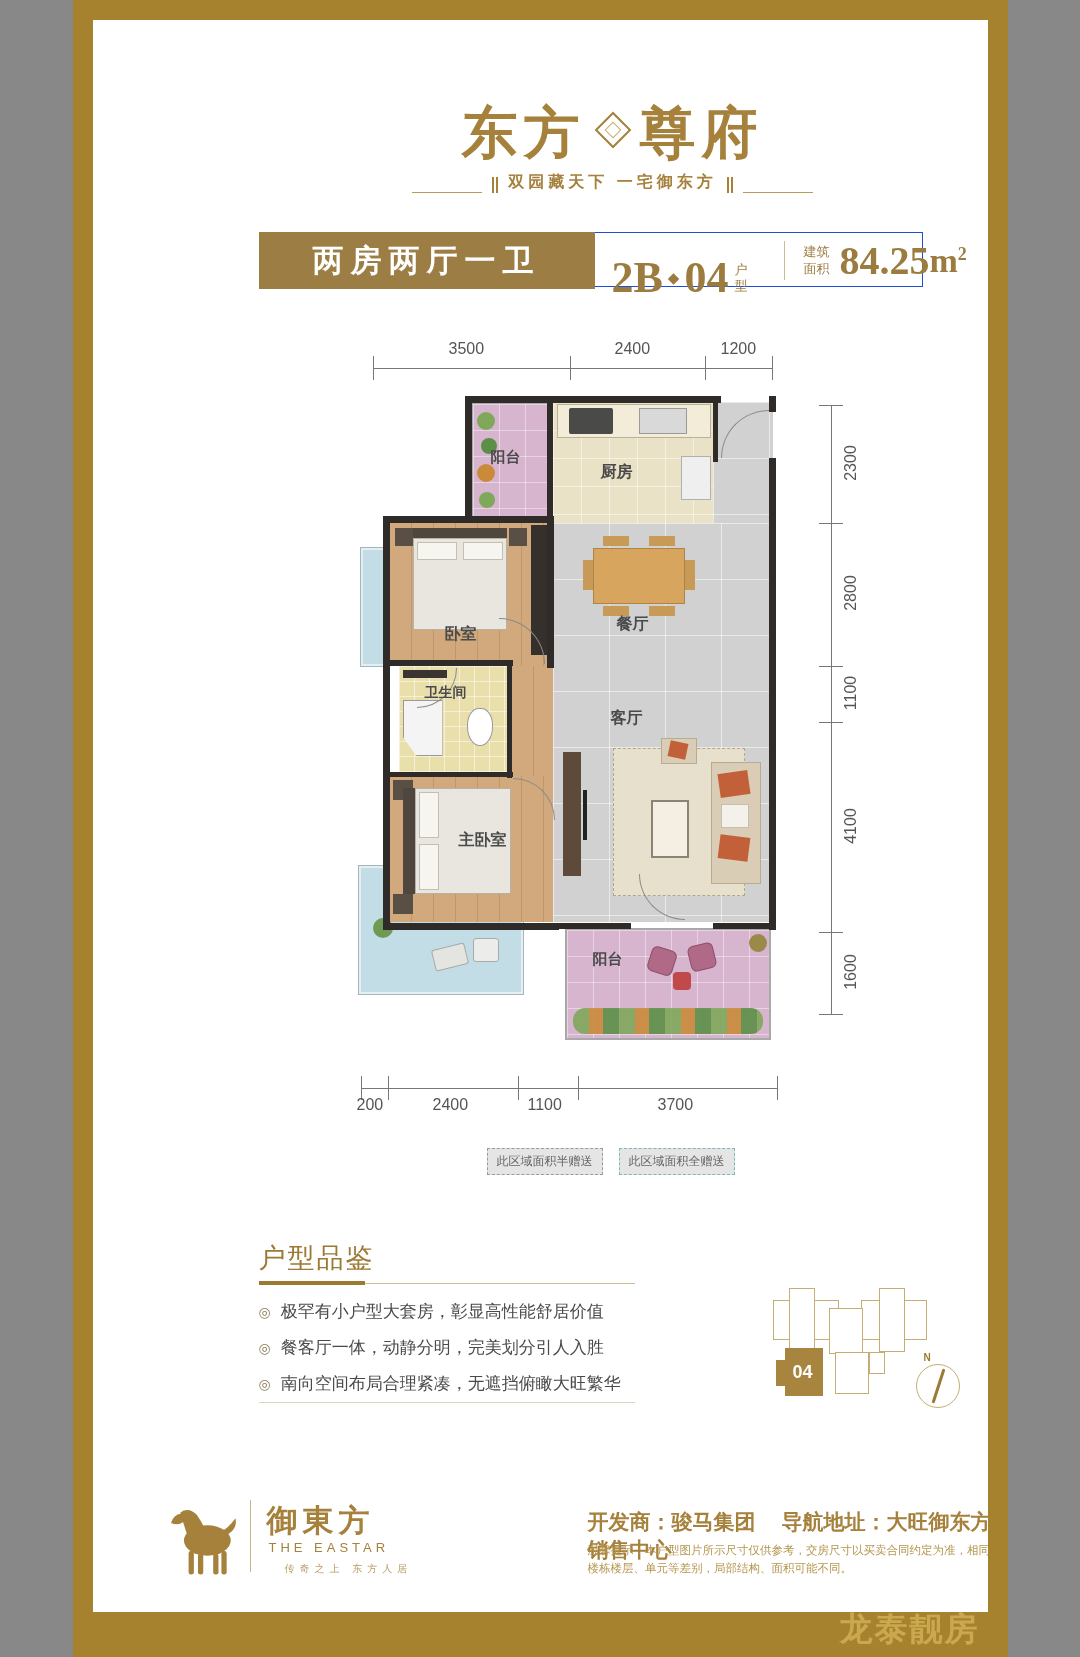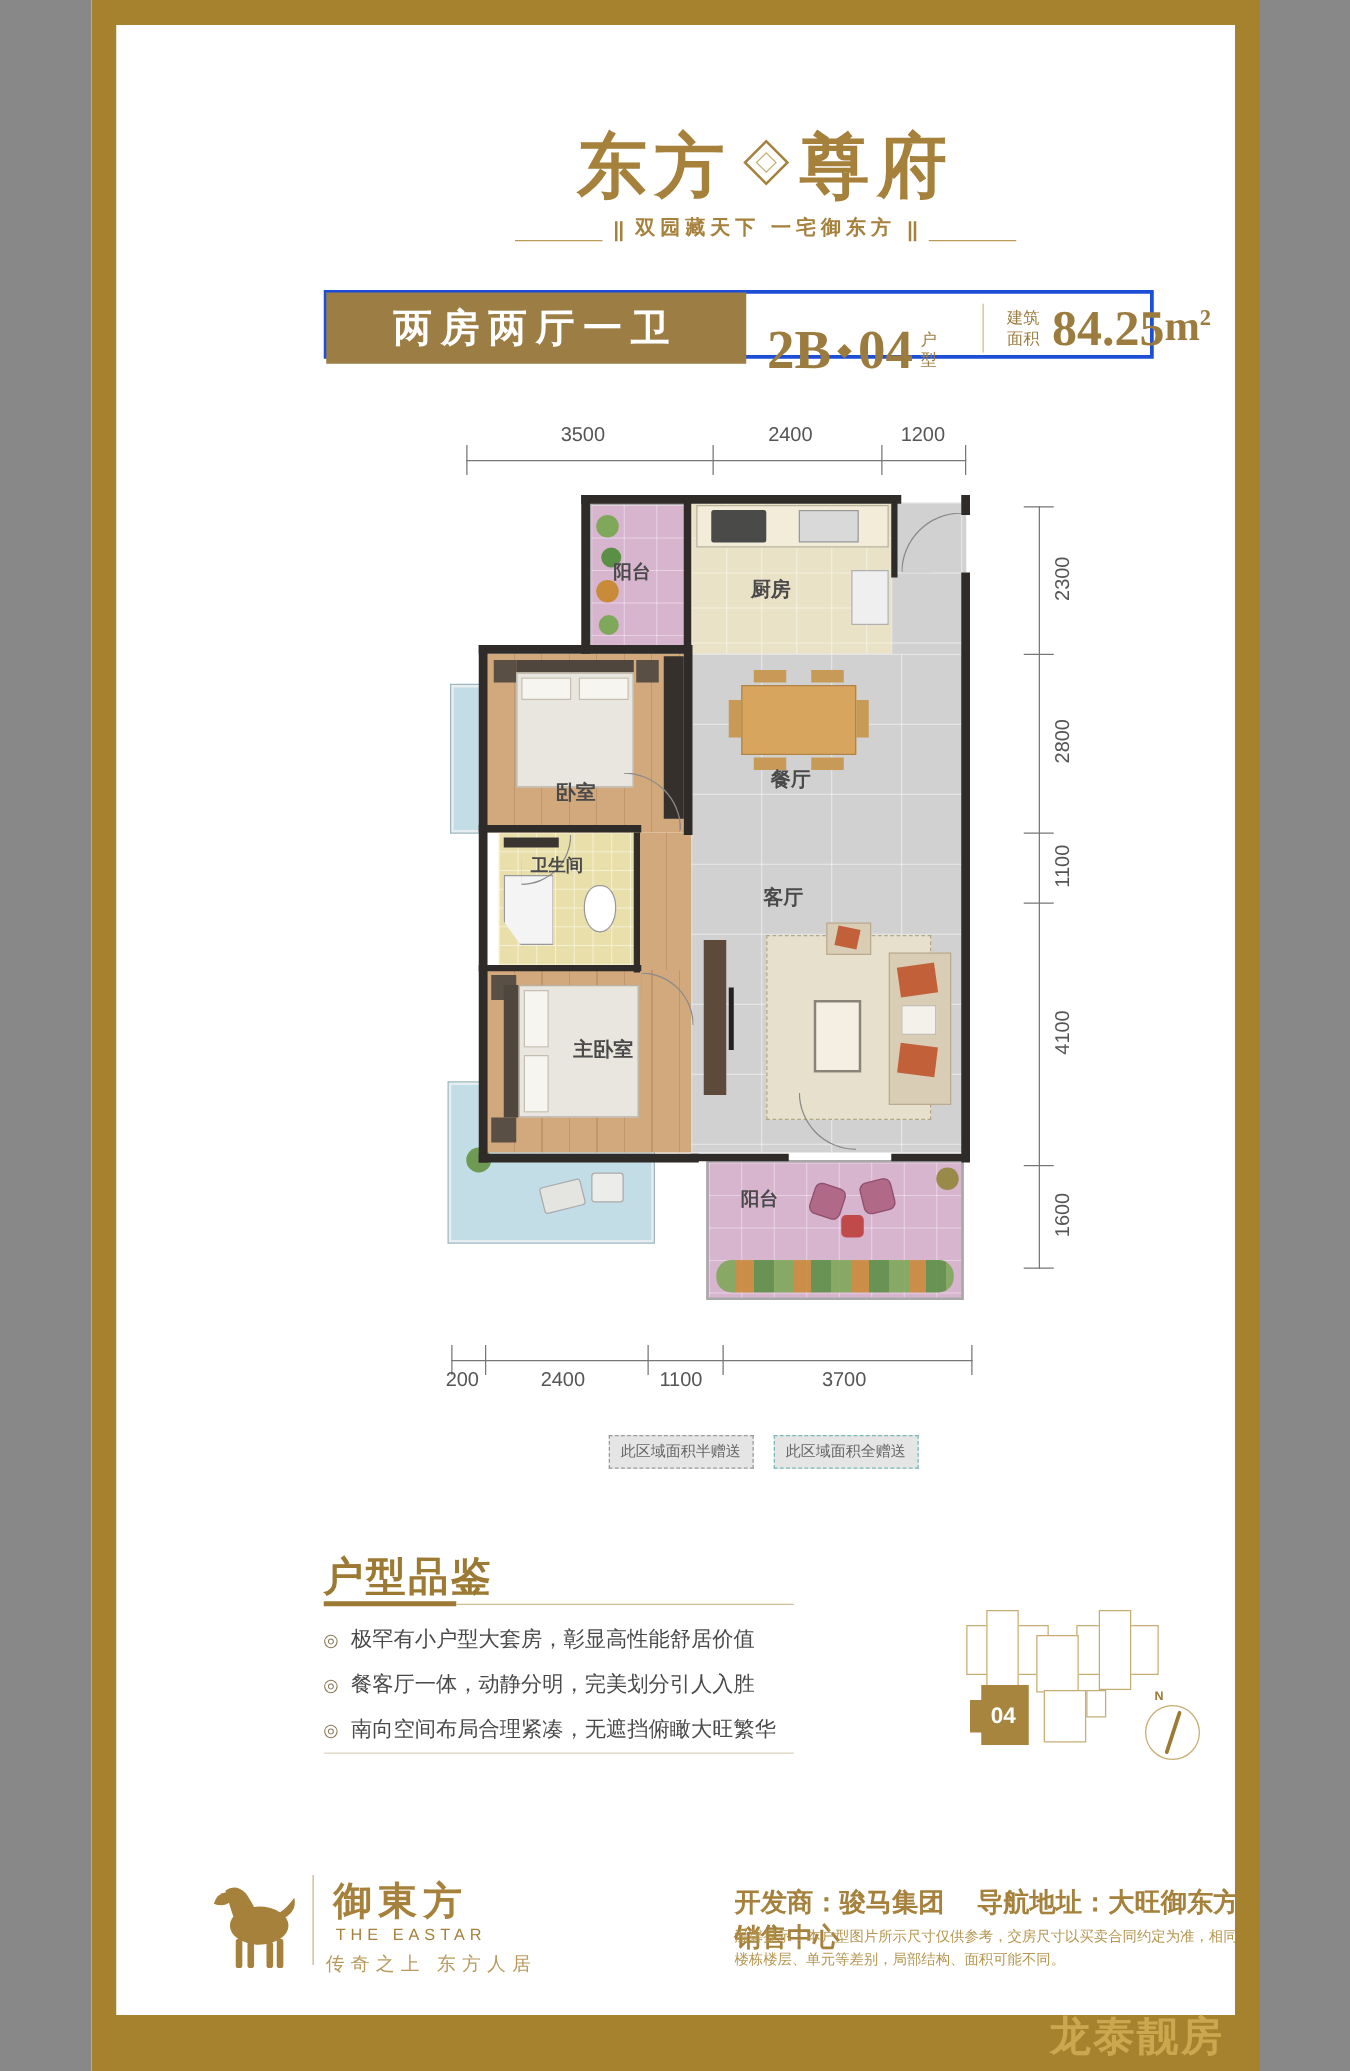--- a/index.html
+++ b/index.html
@@ -12,21 +12,21 @@
   .logo-row { position:absolute; top:96px; left:0; width:1080px; text-align:center; color:#a5813c; }
   .logo-cn { font-family:"Liberation Serif", serif; font-weight:bold; font-size:56px; letter-spacing:6px; display:inline-block; vertical-align:middle; }
   .seal { display:inline-block; width:26px; height:26px; border:2px solid #a5813c; transform:rotate(45deg); margin:0 14px 8px; vertical-align:middle; position:relative; }
   .seal::after { content:""; position:absolute; inset:5px; border:1px solid #c9ad6e; }
   .tagline-row { position:absolute; top:172px; left:0; width:1080px; display:flex; justify-content:center; align-items:flex-end; gap:10px; color:#a5813c; }
   .tag-line { width:70px; height:1px; background:#b99a58; }
   .tag-bars { width:6px; height:16px; border-left:2px solid #a5813c; border-right:2px solid #a5813c; }
   .tagline-text { font-size:16px; letter-spacing:4px; font-weight:bold; }
 
   
-  .hdr { position:absolute; left:186px; top:232px; width:664px; height:55px; border:3px solid #1d4ed8; background:#fff; }
+  .hdr { position:absolute; left:186px; top:232px; width:664px; height:55px; border:1px solid #1d4ed8; background:#fff; }
   .hdr-box { position:absolute; left:-1px; top:-1px; width:336px; height:57px; background:#9c7d44; color:#fff; display:flex; align-items:center; justify-content:center; font-size:31px; font-weight:bold; letter-spacing:7px; }
   .hdr-code { position:absolute; left:352px; top:17px; height:55px; display:flex; align-items:center; color:#9c7c3e; }
   .code-big { font-family:"Liberation Serif", serif; font-size:44px; font-weight:bold; line-height:1; }
   .code-sep { font-size:15px; margin:0 5px; }
   .code-suffix { width:16px; font-size:13px; line-height:1.2; margin-left:6px; color:#9c7c3e; }
   .hdr-div { position:absolute; left:524px; top:8px; width:1px; height:39px; background:#cbbc92; }
   .hdr-area { position:absolute; left:544px; top:0; height:55px; display:flex; align-items:center; color:#9c7c3e; }
   .area-label { width:30px; font-size:13px; line-height:1.25; margin-right:6px; }
   .area-value { font-family:"Liberation Serif", serif; font-size:40px; font-weight:bold; line-height:1; }
   .area-unit { font-family:"Liberation Serif", serif; font-size:34px; font-weight:bold; line-height:1; }
@@ -44,40 +44,40 @@
   .blue { background:#c2dde6; border:2px solid #e6eef1; outline:1px solid #9fb8c0; }
   .furn { position:absolute; z-index:3; }
   .dim-line { position:absolute; background:#777; z-index:2; }
   .tick { position:absolute; background:#777; z-index:2; }
   .dimh { position:absolute; font-size:16px; color:#555; z-index:2; }
   .dimv { position:absolute; width:60px; text-align:center; font-size:16px; color:#555; transform:rotate(-90deg); z-index:2; }
   .arc { position:absolute; border-top:1.5px solid #8a8a8a; border-left:1.5px solid #8a8a8a; border-top-left-radius:100%; z-index:5; }
   .note-box { position:absolute; font-size:12px; color:#666; padding:4px 9px; background:#e5e5e5; z-index:6; }
 
   
-  .hl-title { position:absolute; left:186px; top:1240px; font-size:32px; font-weight:bold; color:#9c7a33; letter-spacing:2px; }
+  .hl-title { position:absolute; left:186px; top:1240px; font-size:27px; font-weight:normal; color:#9c7a33; letter-spacing:2px; }
   .hl-bar { position:absolute; left:186px; top:1281px; width:106px; height:4px; background:#9c7a33; }
   .hl-line { position:absolute; left:292px; top:1283px; width:270px; height:1px; background:#cbbd94; }
   .hl-item { position:absolute; left:186px; width:420px; font-size:17px; color:#4a4a4a; }
   .hl-item .marker { color:#8a7a5a; margin-right:10px; font-size:14px; }
   .hl-sep { position:absolute; left:186px; top:1402px; width:376px; height:1px; background:#ddd4bd; }
 
   
   .kp-shape { position:absolute; border:1px solid #c6ad74; background:#fff; z-index:1; }
   .kp-fill { position:absolute; background:#a7853f; z-index:2; }
   .kp-04 { position:absolute; color:#fff; font-size:18px; font-weight:bold; z-index:3; }
   .compass { position:absolute; left:843px; top:1364px; width:44px; height:44px; border:1px solid #c6ad74; border-radius:50%; z-index:2; }
   .compass .needle { position:absolute; left:20px; top:3px; width:3px; height:36px; background:#9c7a33; transform:rotate(18deg); border-radius:2px; }
   .compass-n { position:absolute; left:851px; top:1352px; font-size:10px; color:#9c7a33; font-weight:bold; z-index:3; }
 
   
   .f-div { position:absolute; left:177px; top:1500px; width:1px; height:72px; background:#c9b583; }
   .f-cn { position:absolute; left:194px; top:1500px; font-size:31px; color:#a5813c; letter-spacing:5px; font-weight:bold; }
   .f-en { position:absolute; left:196px; top:1540px; font-size:13px; color:#a5813c; letter-spacing:4px; }
-  .f-tag { position:absolute; left:188px; top:1562px; font-size:15px; color:#b89a5e; letter-spacing:5px; }
+  .f-tag { position:absolute; left:212px; top:1562px; font-size:10px; color:#b89a5e; letter-spacing:5px; }
   .f-dev { position:absolute; left:515px; top:1508px; font-size:21px; font-weight:bold; color:#a5813c; }
   .f-dev span + span { margin-left:26px; }
   .f-disc { position:absolute; left:515px; top:1542px; width:478px; font-size:11.5px; color:#b5964f; line-height:1.55; }
   .watermark { position:absolute; right:28px; bottom:5px; font-size:33px; font-weight:bold; color:#e8c96a; opacity:.55; z-index:60; letter-spacing:2px;margin-top:12px; }
 </style>
 </head>
 <body>
 
 <div class="canvas">
 

